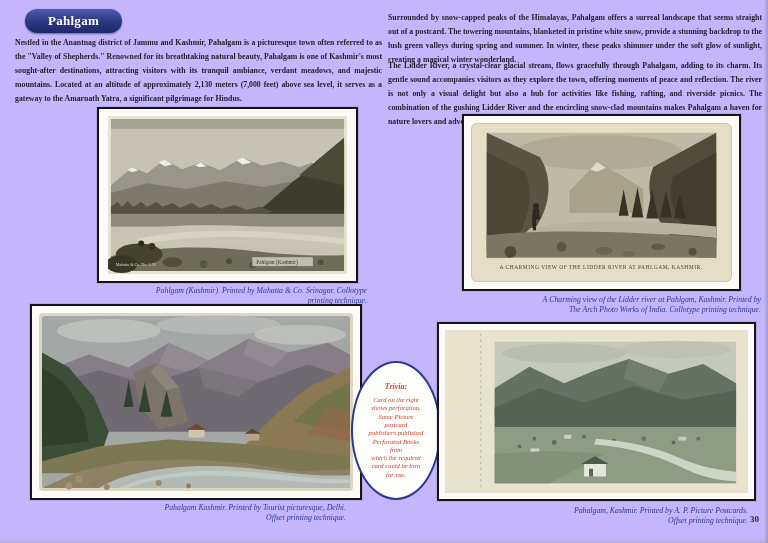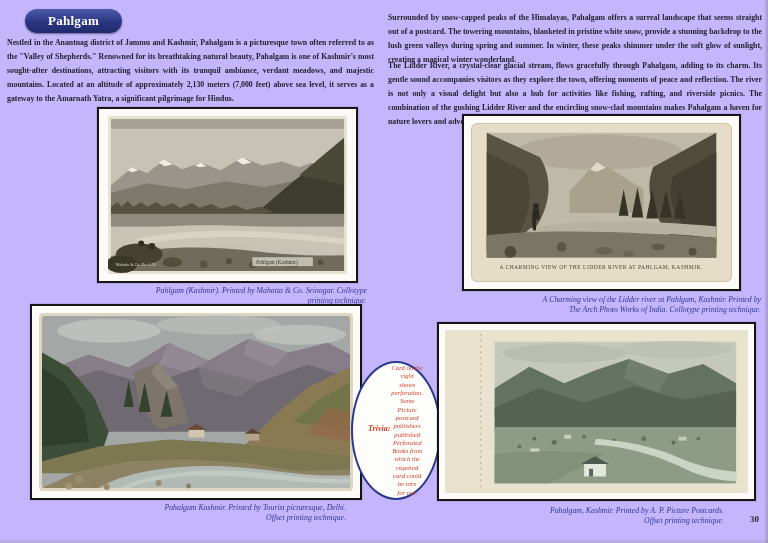--- a/index.html
+++ b/index.html
@@ -20,45 +20,45 @@
     position:absolute; left:25px; top:9px; width:97px; height:24px;
     background:linear-gradient(180deg,#4d5bab 0%, #2b3681 55%, #20296b 100%);
     border-radius:13px; color:#ffffff; font-weight:bold; font-size:13px;
     display:flex; align-items:center; justify-content:center; letter-spacing:.3px;
     box-shadow:0 1px 2px rgba(0,0,0,.45);
   }
   .body-para {
     position:absolute; font-weight:bold; font-size:7.8px; line-height:14px;
     text-align:justify; color:#22242e;
   }
-  #para-left  { left:7px;  top:36px; width:367px; }
+  #para-left  { left:15px;  top:36px; width:367px; }
   #para-r1    { left:388px; top:11px; width:374px; }
   #para-r2    { left:388px; top:59px; width:374px; }
   .pc-frame {
     position:absolute; border:2px solid #151515; background:#fcfbf7;
     display:flex; align-items:center; justify-content:center; padding:7px 9px;
     box-shadow:0 0 0 1px rgba(0,0,0,.08);
   }
   #pc1 { left:97px;  top:107px; width:261px; height:176px; }
   #pc2 { left:30px;  top:304px; width:332px; height:196px; padding:7px; }
   #pc3 { left:462px; top:114px; width:279px; height:177px; padding:7px; }
   #pc4 { left:437px; top:322px; width:319px; height:179px; padding:6px; }
   .pc-frame svg { width:100%; height:100%; display:block; }
   .caption {
     position:absolute; font-style:italic; color:#2f3a96; font-size:7.8px;
     line-height:10px; text-align:right; white-space:pre-line;
   }
   #cap1 { left:87px;  top:286px; width:280px; }
   #cap2 { left:46px;  top:503px; width:300px; }
   #cap3 { left:441px; top:295px; width:320px; }
-  #cap4 { left:424px; top:506px; width:300px; }
+  #cap4 { left:448px; top:506px; width:300px; }
   .trivia {
     position:absolute; left:351px; top:361px; width:90px; height:139px;
     border:2px solid #2c3a8e; border-radius:50%;
-    display:flex; flex-direction:row; align-items:center; justify-content:flex-end;
+    display:flex; flex-direction:column; align-items:center; justify-content:center;
     padding:12px 15px; text-align:center; background:#fdfdfc;
   }
   .trivia-heading { color:#d23f24; font-weight:bold; font-style:italic; font-size:8px; margin-bottom:5px; }
   .trivia-text { color:#d23f24; font-style:italic; font-size:6.6px; line-height:8.3px; white-space:pre-line; }
   .page-num { position:absolute; left:750px; top:514px; font-size:9px; font-weight:bold; color:#2a2a33; }
 </style>
 </head>
 <body>
 
 <div class="page">

